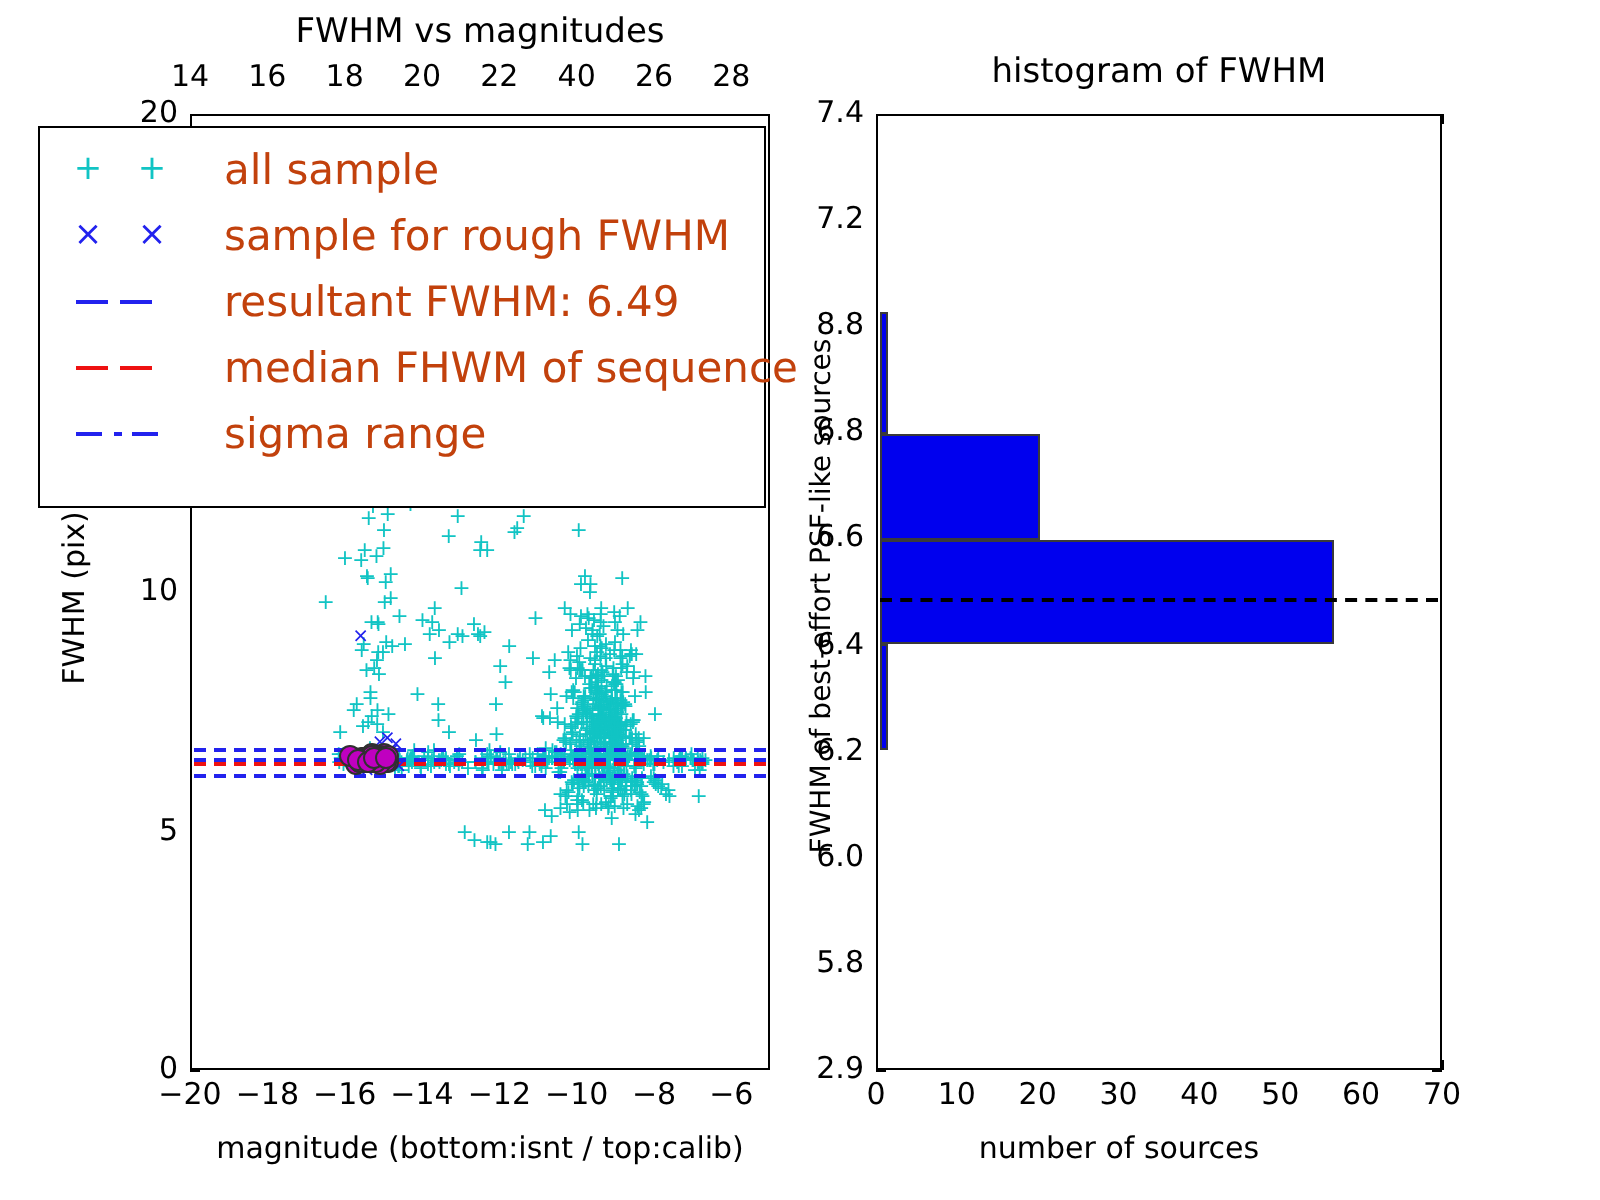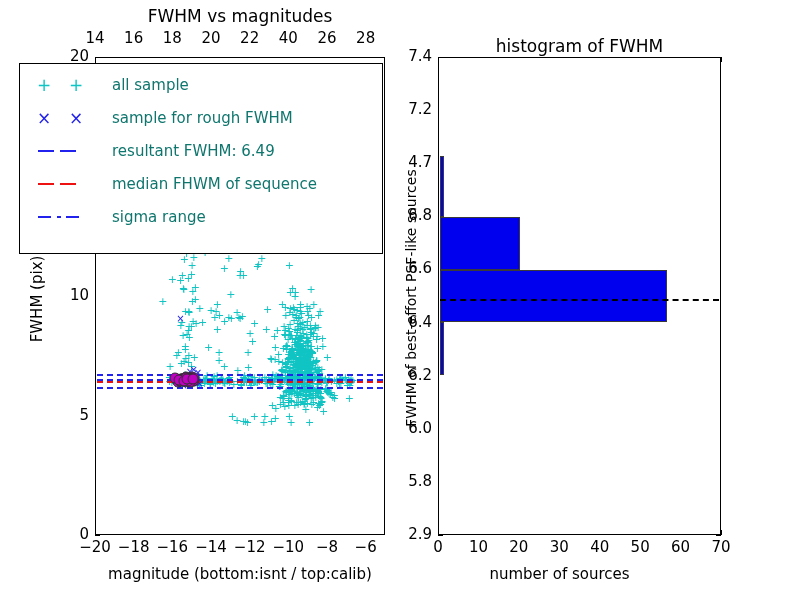--- a/index.html
+++ b/index.html
@@ -13,21 +13,21 @@
 
   
   .frame{position:absolute;border:1.6px solid #000;background:#fff;box-sizing:border-box;}
 
   .tmark{position:absolute;background:#000;}
 
   
   #legend{position:absolute;background:#fff;border:1.3px solid #000;box-sizing:border-box;z-index:40;}
   .leg-row{position:relative;height:33px;display:flex;align-items:center;}
   .leg-art{position:relative;width:86px;height:33px;flex:0 0 86px;}
-  .leg-txt{font-size:15px;color:#0f766e;white-space:nowrap;}
+  .leg-txt{font-size:21px;color:#c2410c;white-space:nowrap;}
 
   .sym{position:absolute;top:50%;transform:translate(-50%,-50%);
        font-size:17px;line-height:1;font-family:"DejaVu Sans",sans-serif;}
   .dot{position:absolute;top:50%;left:0;width:11px;height:11px;border-radius:50%;
        transform:translate(-50%,-50%);}
   .ldash{position:absolute;top:50%;height:2px;transform:translateY(-50%);}
 
   
   #scatter{position:absolute;overflow:hidden;}
   .pt{position:absolute;font-size:11px;line-height:1;transform:translate(-50%,-50%);
@@ -1104,21 +1104,21 @@
           <span class="ldash" style="left:12px;width:13px;background:#2222ee;"></span>
           <span class="ldash" style="left:31px;width:4px;background:#2222ee;"></span>
           <span class="ldash" style="left:40px;width:13px;background:#2222ee;"></span>
         </div>
         <span class="leg-txt">sigma range</span>
       </div>
     </div>
 
   <div>
 
-    <div class="ttl" style="left:438px;top:36px;width:283px;">histogram of FWHM</div>
+    <div class="ttl" style="left:438px;top:26px;width:283px;">histogram of FWHM</div>
 
     <div id="rxticks">
         <div class="tick" style="left:418px;top:538px;width:40px;text-align:center;">0</div>
         <div class="tmark" style="left:438px;top:530px;width:1.4px;height:5px;"></div>
         <div class="tmark" style="left:438px;top:57px;width:1.4px;height:5px;"></div>
         <div class="tick" style="left:458.42857142857144px;top:538px;width:40px;text-align:center;">10</div>
         <div class="tmark" style="left:478.42857142857144px;top:530px;width:1.4px;height:5px;"></div>
         <div class="tmark" style="left:478.42857142857144px;top:57px;width:1.4px;height:5px;"></div>
         <div class="tick" style="left:498.8571428571429px;top:538px;width:40px;text-align:center;">20</div>
         <div class="tmark" style="left:518.8571428571429px;top:530px;width:1.4px;height:5px;"></div>
@@ -1154,21 +1154,21 @@
         <div class="tmark" style="left:716px;top:375.66666666666674px;width:5px;height:1.4px;"></div>
         <div class="tick" style="left:390px;top:312.55555555555566px;width:42px;text-align:right;">6.4</div>
         <div class="tmark" style="left:438px;top:322.55555555555566px;width:5px;height:1.4px;"></div>
         <div class="tmark" style="left:716px;top:322.55555555555566px;width:5px;height:1.4px;"></div>
         <div class="tick" style="left:390px;top:259.44444444444446px;width:42px;text-align:right;">6.6</div>
         <div class="tmark" style="left:438px;top:269.44444444444446px;width:5px;height:1.4px;"></div>
         <div class="tmark" style="left:716px;top:269.44444444444446px;width:5px;height:1.4px;"></div>
         <div class="tick" style="left:390px;top:206.33333333333331px;width:42px;text-align:right;">6.8</div>
         <div class="tmark" style="left:438px;top:216.33333333333331px;width:5px;height:1.4px;"></div>
         <div class="tmark" style="left:716px;top:216.33333333333331px;width:5px;height:1.4px;"></div>
-        <div class="tick" style="left:390px;top:153.22222222222217px;width:42px;text-align:right;">4.7</div>
+        <div class="tick" style="left:390px;top:153.22222222222217px;width:42px;text-align:right;">8.8</div>
         <div class="tmark" style="left:438px;top:163.22222222222217px;width:5px;height:1.4px;"></div>
         <div class="tmark" style="left:716px;top:163.22222222222217px;width:5px;height:1.4px;"></div>
         <div class="tick" style="left:390px;top:100.11111111111126px;width:42px;text-align:right;">7.2</div>
         <div class="tmark" style="left:438px;top:110.11111111111126px;width:5px;height:1.4px;"></div>
         <div class="tmark" style="left:716px;top:110.11111111111126px;width:5px;height:1.4px;"></div>
         <div class="tick" style="left:390px;top:47.00000000000006px;width:42px;text-align:right;">7.4</div>
         <div class="tmark" style="left:438px;top:57.00000000000006px;width:5px;height:1.4px;"></div>
         <div class="tmark" style="left:716px;top:57.00000000000006px;width:5px;height:1.4px;"></div>
       </div>
 

